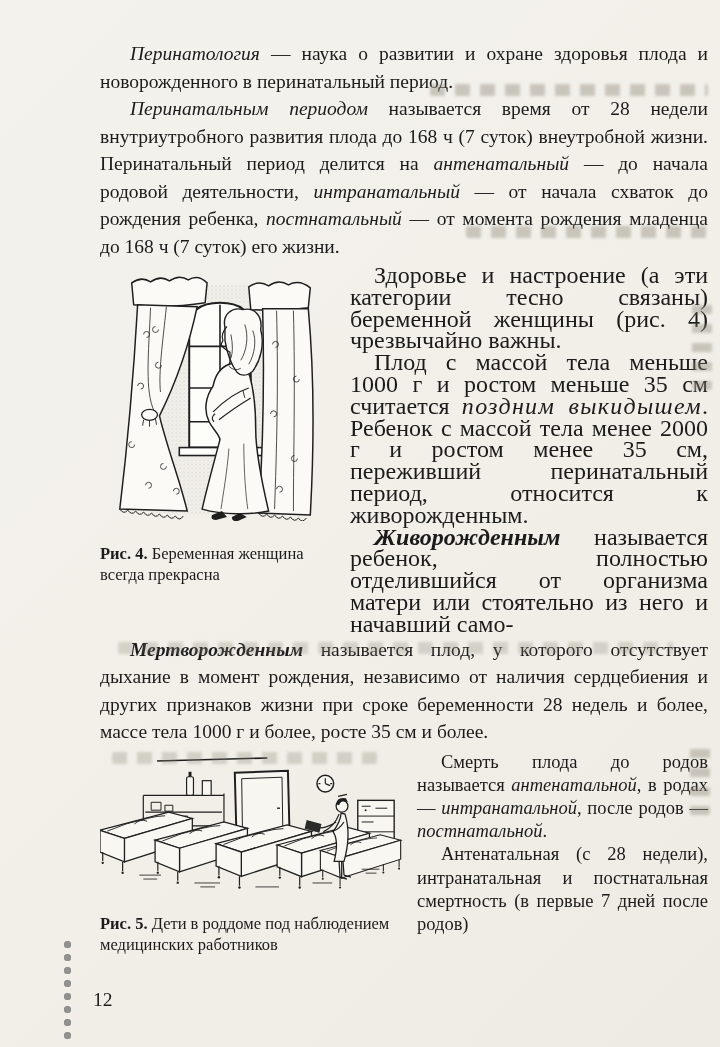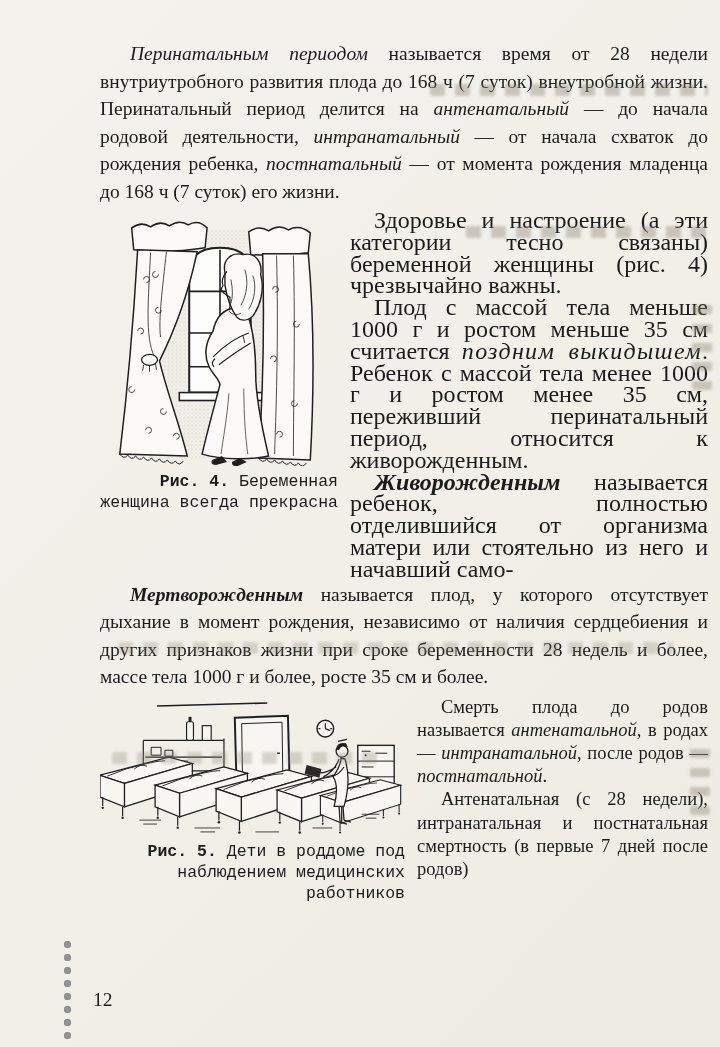--- a/index.html
+++ b/index.html
@@ -18,21 +18,21 @@
   .i{font-style:italic;}
   .bi{font-style:italic;font-weight:bold;}
   .sp{letter-spacing:1.3px;}
   .row{display:flex;align-items:flex-start;}
   .row4{margin-top:5px;}
   .row5{margin-top:5px;}
   .fig{flex:0 0 auto;text-align:center;}
   .fig4{width:238px;}
   .fig5{width:305px;margin-left:-14px;}
   .fig svg{display:block;margin:0 auto;}
-  .figcap{font-size:16.5px;line-height:21px;margin-top:5px;text-align:right;font-family:Liberation Mono, monospace;}
+  .figcap{font-size:16.5px;line-height:21px;margin-top:22px;text-align:left;}
   .figcap .cap-label{font-weight:bold;}
   .col{flex:1 1 auto;min-width:0;}
   .col4{margin-left:12px;font-size:24px;line-height:21.8px;}
   .col5{margin-left:12px;font-size:18.5px;line-height:23.2px;}
   .col .para{font-size:inherit;line-height:inherit;}
   .col .indent{text-indent:24px;}
   .cont{margin-top:2px;}
   .pagenum{position:absolute;left:93px;top:989px;font-size:19.5px;}
   .dots{position:absolute;left:64px;top:941px;display:flex;flex-direction:column;gap:6px;}
   .dot{width:7px;height:7px;border-radius:50%;background:#939393;box-shadow:inset 0 0 1.5px #6d6d6d;}
@@ -46,20 +46,21 @@
 
 <div class="page">
 
   <div class="bleed h" style="left:430px;top:84px;width:278px;"></div>
   <div class="bleed h" style="left:466px;top:226px;width:242px;"></div>
   <div class="bleed v" style="left:692px;top:298px;height:92px;"></div>
   <div class="bleed h" style="left:118px;top:642px;width:555px;opacity:.28;"></div>
   <div class="bleed h" style="left:112px;top:752px;width:265px;opacity:.3;"></div>
   <div class="bleed v" style="left:690px;top:745px;height:70px;"></div>
 
+  <p class="para indent"><span class="i">Перинатология</span><span> — наука о развитии и охране здоровья плода и новорожденного в перинатальный период.</span></p>
 
   <p class="para indent"><span class="i">Перинатальным периодом</span><span> называется время от 28 недели внутриутробного развития плода до 168 ч (7 суток) внеутробной жизни. Перинатальный период делится на </span><span class="i">антенатальный</span><span> — до начала родовой деятельности, </span><span class="i">интранатальный</span><span> — от начала схваток до рождения ребенка, </span><span class="i">постнатальный</span><span> — от момента рождения младенца до 168 ч (7 суток) его жизни.</span></p>
 
   <div class="row row4">
     <figure class="fig fig4" style="margin:0">
       <svg width="232" height="256" viewBox="0 0 232 258" role="img">
         <defs>
           <pattern id="stip" width="4" height="4" patternUnits="userSpaceOnUse">
             <circle cx="1" cy="1" r="0.55" fill="#7c7c7c"></circle>
             <circle cx="3" cy="3" r="0.4" fill="#9a9a9a"></circle>
@@ -93,21 +94,21 @@
         <path class="ln" d="M126,102 q6,6 12,2" stroke-width="0.8"></path>
         <path class="ln" d="M146,124 C134,128 120,138 110,148 M148,134 C138,140 126,148 116,156 M112,150 q-5,4 -1,8" stroke-width="1.2"></path>
         <path class="ln" d="M140,126 l2,8" stroke-width="0.9"></path>
         <path class="ln" d="M126,185 C124,210 120,232 118,246 M141,180 C141,208 143,232 145,246" stroke-width="0.7"></path>
         <path d="M119,248 l-10,4 q-2,5 4,5 l11,-3 z M137,250 l-8,4 q0,5 6,4 l9,-4 z" fill="#1f1f1f"></path>
       </svg>
       <figcaption class="figcap"><span class="cap-label">Рис. 4.</span><span> Беременная женщина всегда прекрасна</span></figcaption>
     </figure>
     <div class="col col4">
       <p class="para indent"><span>Здоровье и настроение (а эти категории тесно связаны) беременной женщины (рис. 4) чрезвычайно важны.</span></p>
-      <p class="para indent"><span>Плод с массой тела меньше 1000 г и ростом меньше 35 см считается </span><span class="i sp">поздним выкидышем</span><span>. Ребенок с массой тела менее 1000 г и ростом менее 35 см, переживший перинатальный период, относится к живорожденным.</span></p>
+      <p class="para indent"><span>Плод с массой тела меньше 1000 г и ростом меньше 35 см считается </span><span class="i sp">поздним выкидышем</span><span>. Ребенок с массой тела менее 2000 г и ростом менее 35 см, переживший перинатальный период, относится к живорожденным.</span></p>
       <p class="para indent"><span class="bi">Живорожденным</span><span> называется ребенок, полностью отделившийся от организма матери или стоятельно из него и начавший само-</span></p>
     </div>
   </div>
 
 
   <p class="para indent"><span class="bi">Мертворожденным</span><span> называется плод, у которого отсутствует дыхание в момент рождения, независимо от наличия сердцебиения и других признаков жизни при сроке беременности 28 недель и более, массе тела 1000 г и более, росте 35 см и более.</span></p>
 
   <div class="row row5">
     <figure class="fig fig5" style="margin:0">
       <svg width="305" height="140" viewBox="0 0 310 142" role="img">

